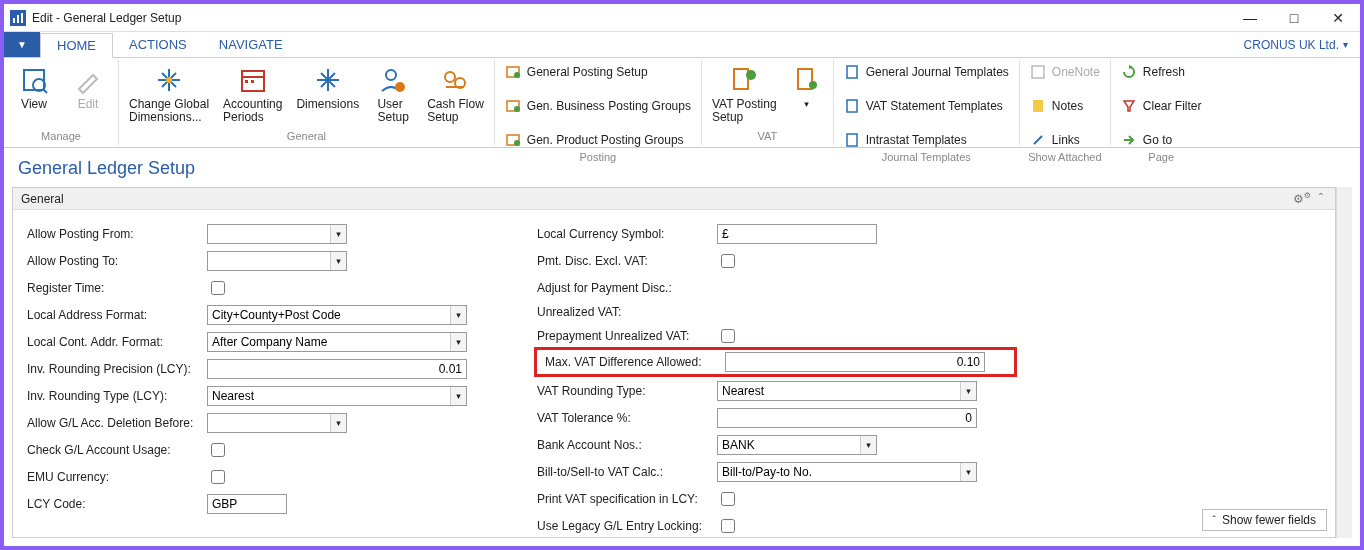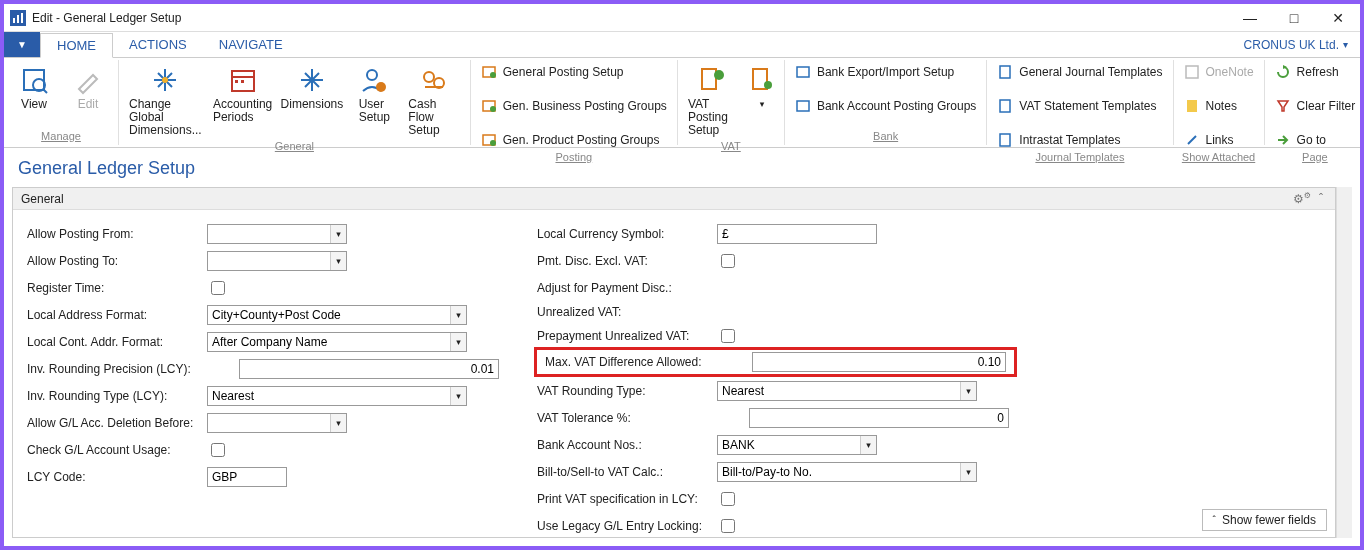--- a/index.html
+++ b/index.html
@@ -102,21 +102,20 @@
     flex: 1;
     align-items: stretch;
     gap: 6px;
   }
   .ribbon-group .group-label {
     text-align: center;
     color: #888;
     font-size: 11px;
     height: 15px;
     line-height: 15px;
-    text-decoration: underline;
   }
   .rbtn-large {
     display: flex;
     flex-direction: column;
     align-items: center;
     justify-content: flex-start;
     min-width: 48px;
     padding: 2px 4px;
     line-height: 13px;
   }
@@ -202,21 +201,21 @@
     border: 1px solid #999;
     padding: 1px 4px;
     font-family: inherit; font-size: 12px;
   }
   .txt-long {
     width: 260px; height: 20px;
     border: 1px solid #999;
     padding: 1px 4px;
     font-family: Liberation Sans, sans-serif; font-size: 12px;
   }
-  .txt-right { text-align: right; margin-left: 32px; }
+  .txt-right { text-align: right; }
   .combo {
     position: relative;
     display: inline-flex;
     align-items: center;
   }
   .combo input { padding-right: 18px; }
   .combo .cbtn {
     position: absolute;
     right: 1px; top: 1px; bottom: 1px;
     width: 16px;
@@ -417,43 +416,20 @@
                 <rect x="3" y="4" width="14" height="20" fill="none" stroke="#d97a1a" stroke-width="2"></rect>
                 <circle cx="18" cy="20" r="4" fill="#4a9e3b"></circle>
               </svg>
           </span>
           <span style="font-size:9px">▾</span>
         </div>
       </div>
       <div class="group-label">VAT</div>
     </div>
 
-    <div class="ribbon-group">
-      <div class="group-body">
-        <div class="rbtn-list">
-          <div class="rbtn-small">
-            <span class="ricon-sm">
-                <svg width="14" height="14">
-                  <rect x="1" y="2" width="12" height="10" fill="none" stroke="#2a6fb8" stroke-width="1.5"></rect>
-                </svg>
-              </span>
-            <span>Bank Export/Import Setup</span>
-          </div>
-          <div class="rbtn-small">
-            <span class="ricon-sm">
-                <svg width="14" height="14">
-                  <rect x="1" y="2" width="12" height="10" fill="none" stroke="#2a6fb8" stroke-width="1.5"></rect>
-                </svg>
-              </span>
-            <span>Bank Account Posting Groups</span>
-          </div>
-        </div>
-      </div>
-      <div class="group-label">Bank</div>
-    </div>
 
     <div class="ribbon-group">
       <div class="group-body">
         <div class="rbtn-list">
           <div class="rbtn-small">
             <span class="ricon-sm">
                 <svg width="14" height="14">
                   <rect x="2" y="1" width="10" height="12" fill="none" stroke="#2a6fb8" stroke-width="1.5"></rect>
                 </svg>
               </span>
@@ -617,20 +593,24 @@
               <input class="txt-short" value="" style="">
               <span class="cbtn">▾</span>
             </span>
           </div>
 
           <div class="field-row">
             <span class="field-label">Check G/L Account Usage:</span>
             <input type="checkbox" class="chk" style="">
           </div>
 
+          <div class="field-row">
+            <span class="field-label">EMU Currency:</span>
+            <input type="checkbox" class="chk" style="">
+          </div>
 
           <div class="field-row">
             <span class="field-label">LCY Code:</span>
             <input class="txt-short" style="width: 80px;" value="GBP">
           </div>
         </div>
 
         <div class="col">
 
           <div class="field-row">

